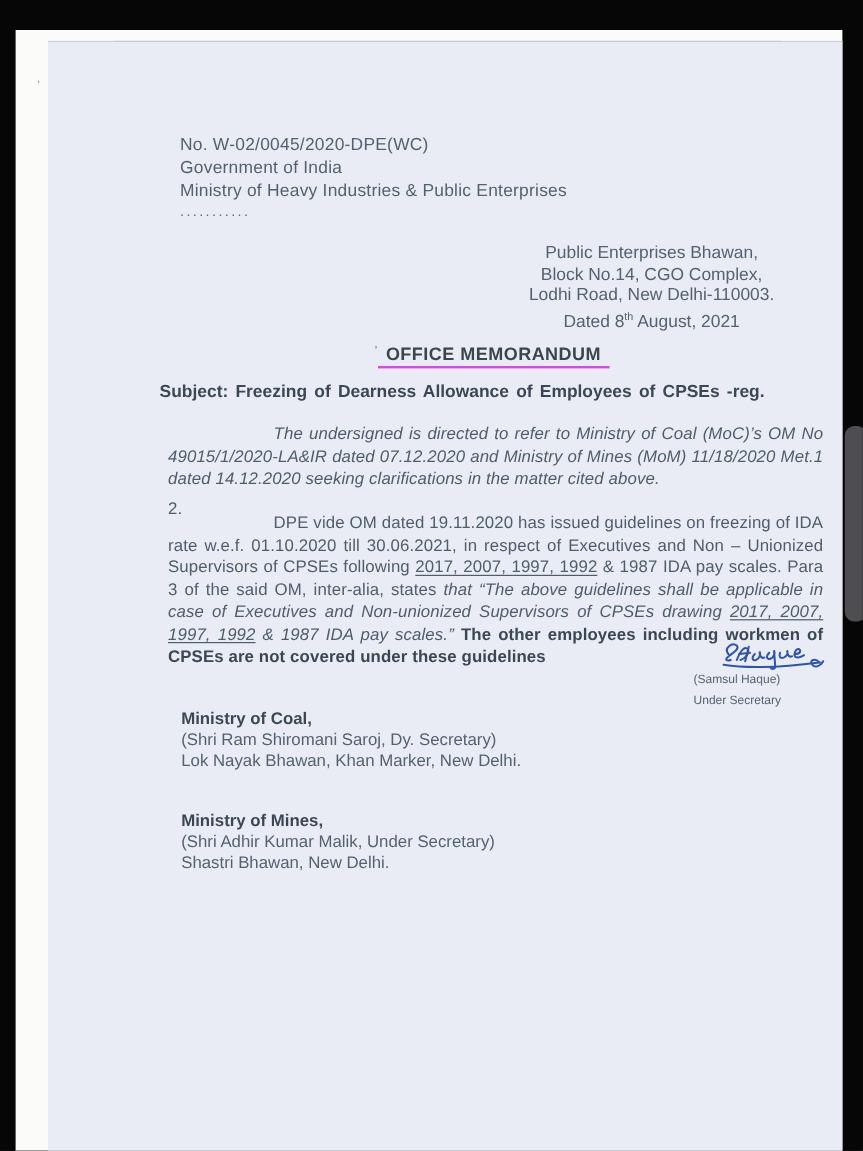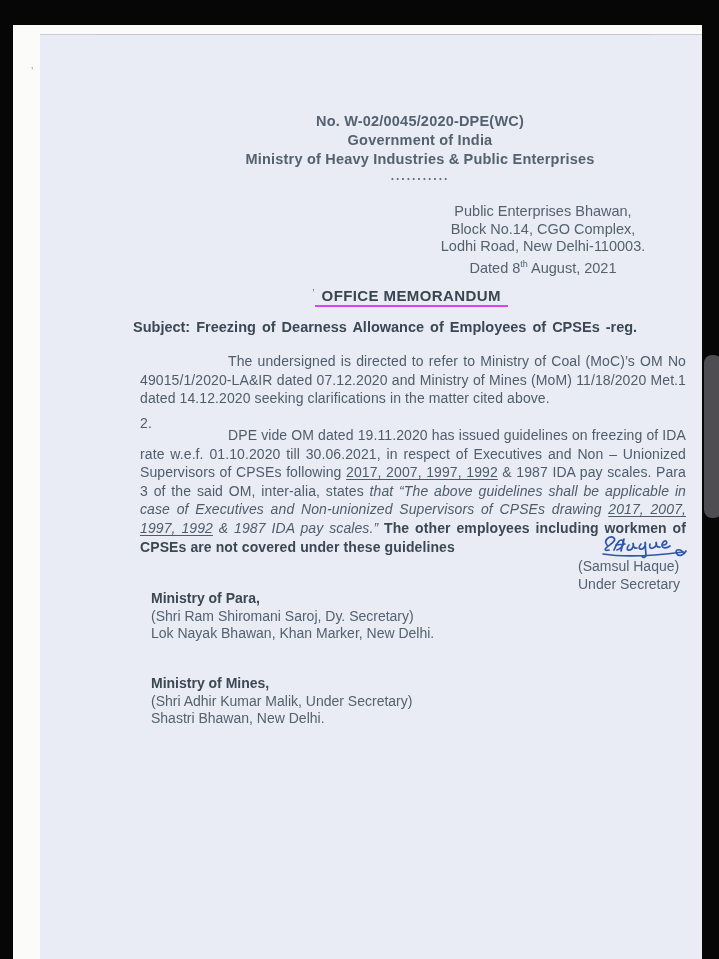--- a/index.html
+++ b/index.html
@@ -42,22 +42,22 @@
     border-radius: 8px;
   }
   .speck {
     position: absolute;
     color: #8b93a2;
     font-size: 10px;
   }
 
   .ref-header {
     position: absolute; left: 150px; top: 112px; width: 540px;
-    text-align: center; font-size: 14.5px; line-height: 19px;
-    color: #54626f; letter-spacing: .2px; font-weight: bold;
+    font-size: 14.5px; line-height: 19px;
+    color: #54626f; letter-spacing: .2px;
   }
   .ref-header .dots { font-size: 12px; letter-spacing: 2px; line-height: 14px; color: #5d6a77; }
 
   .address-block {
     position: absolute; left: 400px; top: 203px; width: 286px;
     text-align: center; font-size: 14.5px; line-height: 17.5px;
     color: #54626f;
   }
   .address-block sup { font-size: 9px; }
 
@@ -74,32 +74,32 @@
   .subject {
     position: absolute; left: 133px; top: 319px; width: 556px;
     font-weight: bold; color: #3b4854; font-size: 14.5px; word-spacing: 2px;
   }
 
   .para {
     position: absolute; left: 140px; width: 546px;
     font-size: 14px; line-height: 18.6px; text-align: justify;
     color: #4f5d6b; letter-spacing: .1px;
   }
-  .para-1 { top: 352px; text-indent: 88px; }
+  .para-1 { top: 352px; text-indent: 88px; font-style: italic; }
   .para-2 { top: 414px; }
   .para-2 .body { display: block; text-indent: 88px; margin-top: 12px; }
   .para-2 .num { position: absolute; left: 0; top: 0; text-indent: 0; }
   .u   { text-decoration: underline; text-underline-offset: 2px; }
   .it  { font-style: italic; }
   .itu { font-style: italic; text-decoration: underline; text-underline-offset: 2px; }
   .bd  { font-weight: bold; color: #3b4854; }
 
   .sign-block {
     position: absolute; left: 578px; top: 558px; width: 140px;
-    font-size: 14px; line-height: 17.5px; color: #54626f;
+    font-size: 10px; line-height: 17.5px; color: #54626f;
   }
   .signature-svg { position: absolute; left: 597px; top: 533px; }
 
   .addressee {
     position: absolute; left: 151px; width: 420px;
     font-size: 14px; line-height: 17.6px; color: #54626f;
   }
   .addr-coal  { top: 590px; }
   .addr-mines { top: 675px; }
   .addressee .ministry { font-weight: bold; color: #3b4854; }
@@ -153,21 +153,21 @@
       <path d="M6,21 C25,24 55,23 86,19"></path>
       <path d="M86,19 C82,15 77,17 80,21 C82,24 87,22 89,18"></path>
     </g>
   </svg>
   <div class="sign-block">
     <div>(Samsul Haque)</div>
     <div>Under Secretary</div>
   </div>
 
   <div class="addressee addr-coal">
-    <div class="ministry">Ministry of Para,</div>
+    <div class="ministry">Ministry of Coal,</div>
     <div>(Shri Ram Shiromani Saroj, Dy. Secretary)</div>
     <div>Lok Nayak Bhawan, Khan Marker, New Delhi.</div>
   </div>
   <div class="addressee addr-mines">
     <div class="ministry">Ministry of Mines,</div>
     <div>(Shri Adhir Kumar Malik, Under Secretary)</div>
     <div>Shastri Bhawan, New Delhi.</div>
   </div>
 
   <div class="scroll-thumb"></div>

